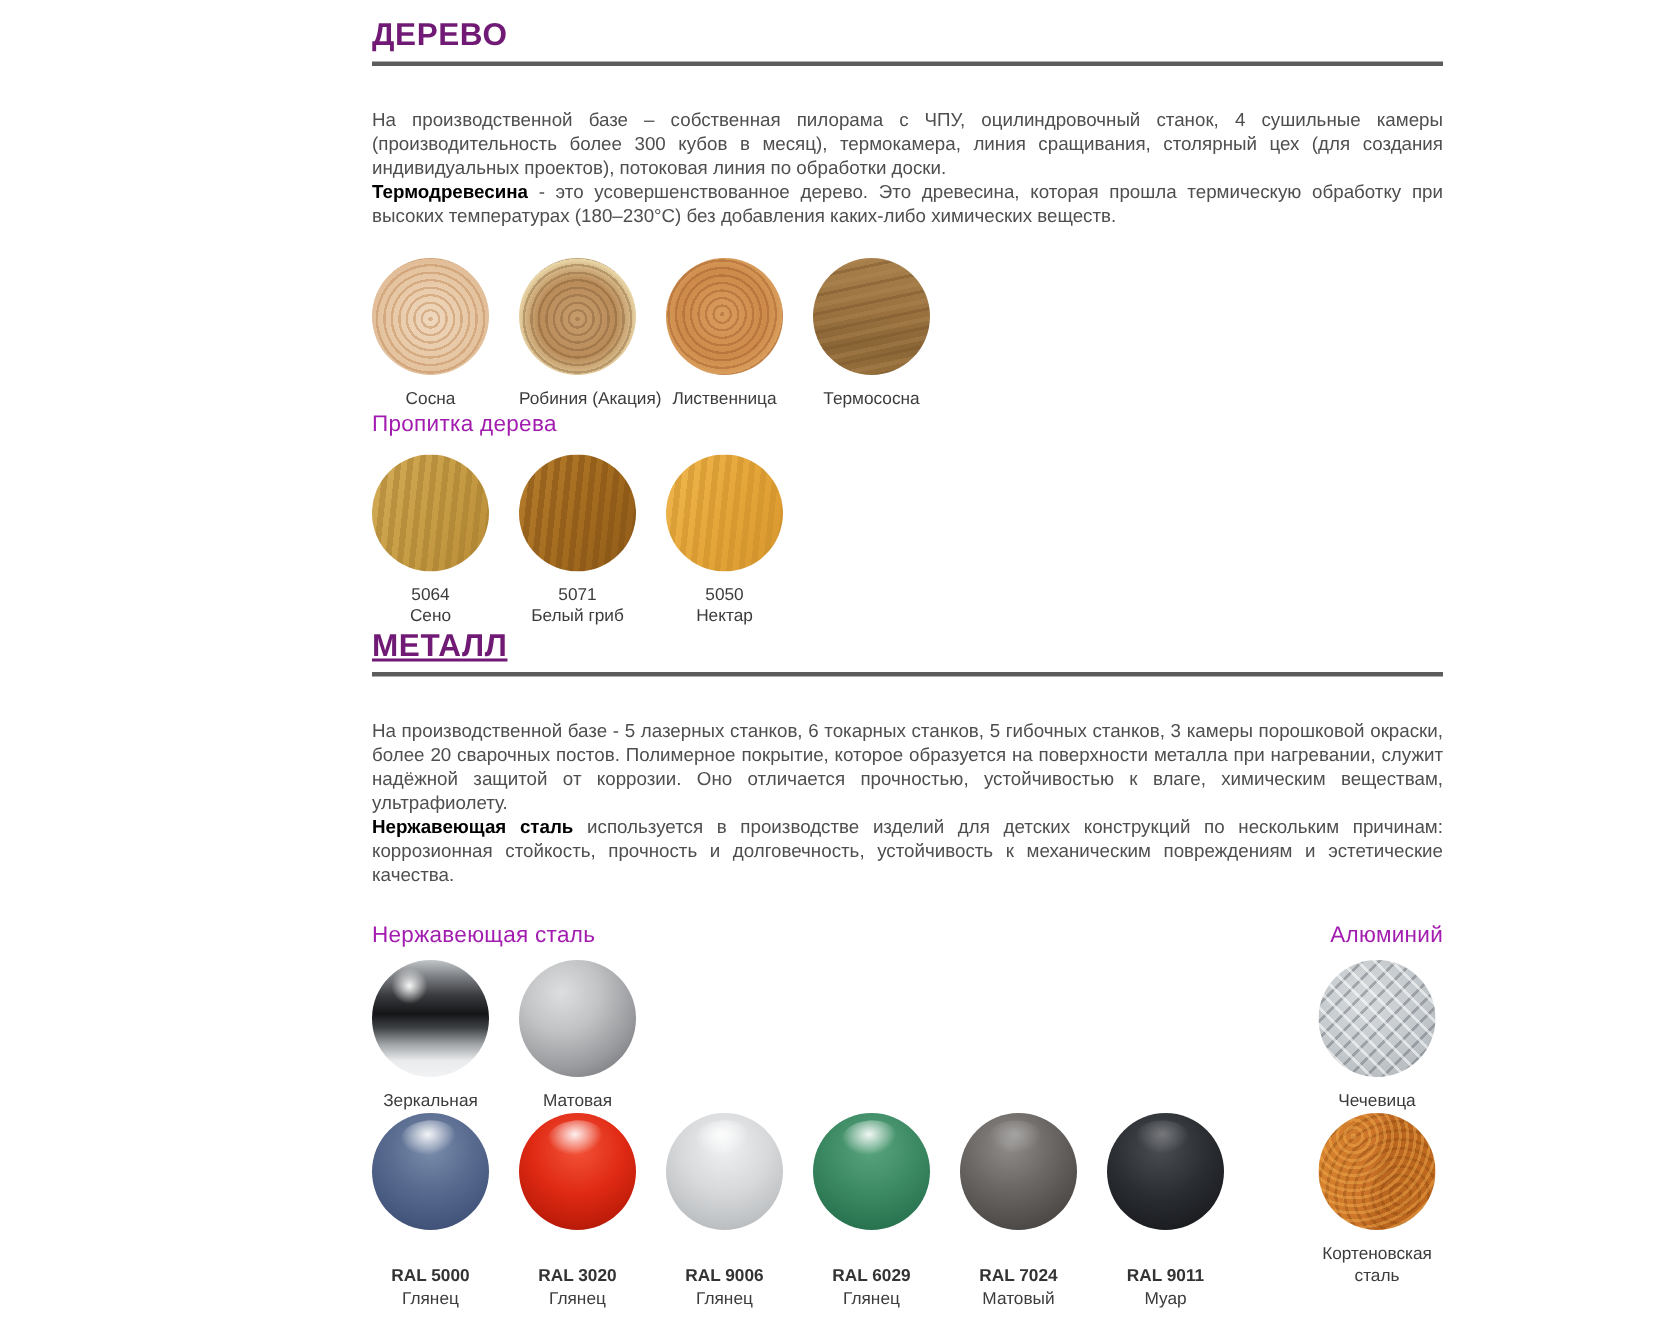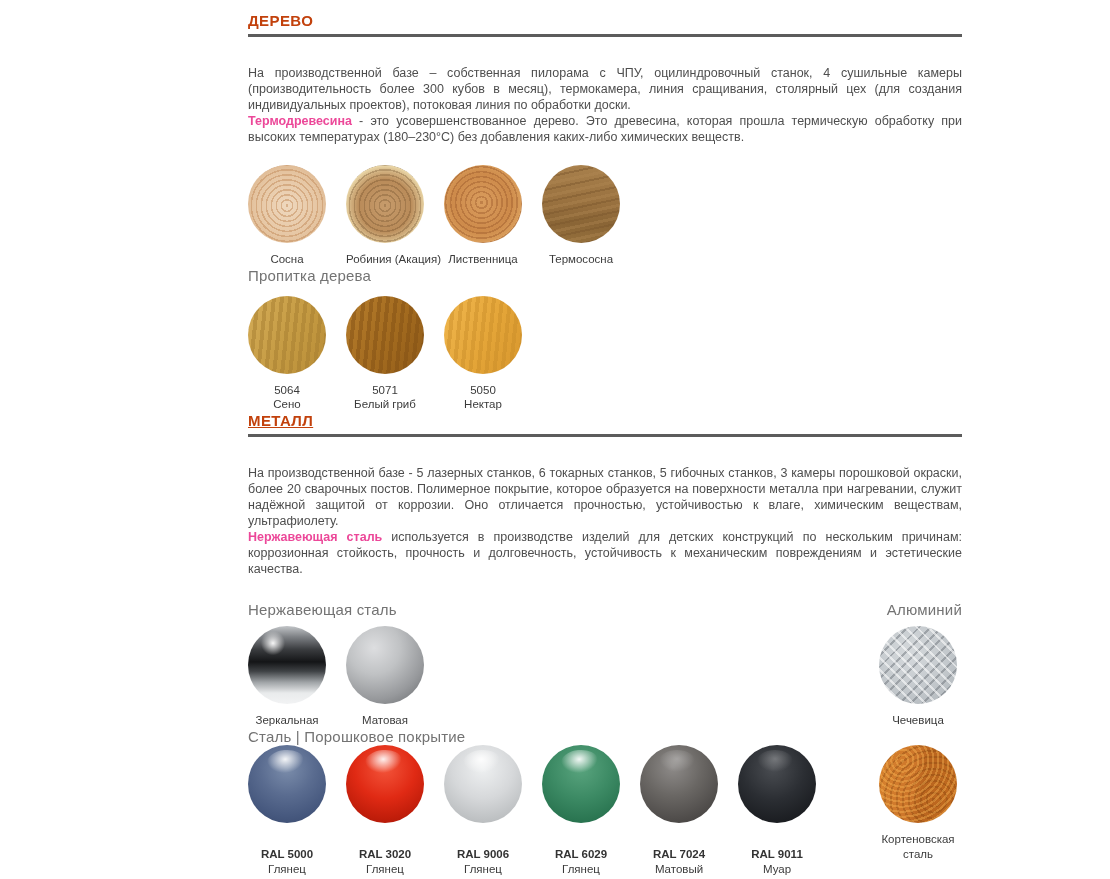--- a/index.html
+++ b/index.html
@@ -1,26 +1,26 @@
 <!DOCTYPE html>
 <html lang="ru"><head>
 <meta charset="utf-8">
 <style>
   html,body{margin:0;padding:0;background:#ffffff;}
   body{width:1110px;height:879px;overflow:hidden;
        font-family:"Liberation Sans","DejaVu Sans",sans-serif;color:#4e4e4e;}
   .content{width:714px;margin-left:248px;padding-top:12px;}
 
-  h2.sec{margin:0;font-size:15px;font-weight:700;color:#c2410c;letter-spacing:.4px;}
+  h2.sec{margin:0;font-size:21px;font-weight:700;color:#701a75;letter-spacing:.4px;}
   .rule{height:3px;background:#5c5c5c;margin:5px 0 12px;}
-  h3.sub{margin:0;font-size:15px;font-weight:400;color:#737373;letter-spacing:.2px;}
+  h3.sub{margin:0;font-size:15px;font-weight:400;color:#a21caf;letter-spacing:.2px;}
 
   .body-text{font-size:12.5px;line-height:16px;text-align:justify;color:#4e4e4e;margin-top:28px;}
   .body-text p{margin:0;}
-  .body-text .b{font-weight:700;color:#ec4899;}
+  .body-text .b{font-weight:700;color:#000000;}
 
   .swatch-row{display:flex;gap:20px;align-items:flex-start;}
   .cell{width:78px;flex:0 0 auto;text-align:center;}
   .cell.wide{width:88px;}
   .cell.push{margin-left:auto;}
   .circle{width:78px;height:78px;border-radius:50%;position:relative;margin:0 auto;}
   .cap{margin-top:9px;font-size:11.5px;line-height:1.28;color:#3b3b3b;text-align:center;}
   .cap.nowrap{white-space:nowrap;}
   .cap .code{display:block;font-weight:700;color:#333;margin-top:24px;}
   .cap .finish{display:block;}
@@ -161,21 +161,20 @@
     <div class="cell">
       <div class="circle matte"></div>
       <div class="cap nowrap">Матовая</div>
     </div>
     <div class="cell wide push">
       <div class="circle lentil"></div>
       <div class="cap nowrap">Чечевица</div>
     </div>
   </div>
 
-  <h3 class="sub mt-powderhead">Сталь | Порошковое покрытие</h3>
 
   <div class="swatch-row">
     <div class="cell">
       <div class="circle ral5000 shine"></div>
       <div class="cap">
           <span class="code">RAL 5000</span>
           <span class="finish">Глянец</span>
         </div>
     </div>
     <div class="cell">

